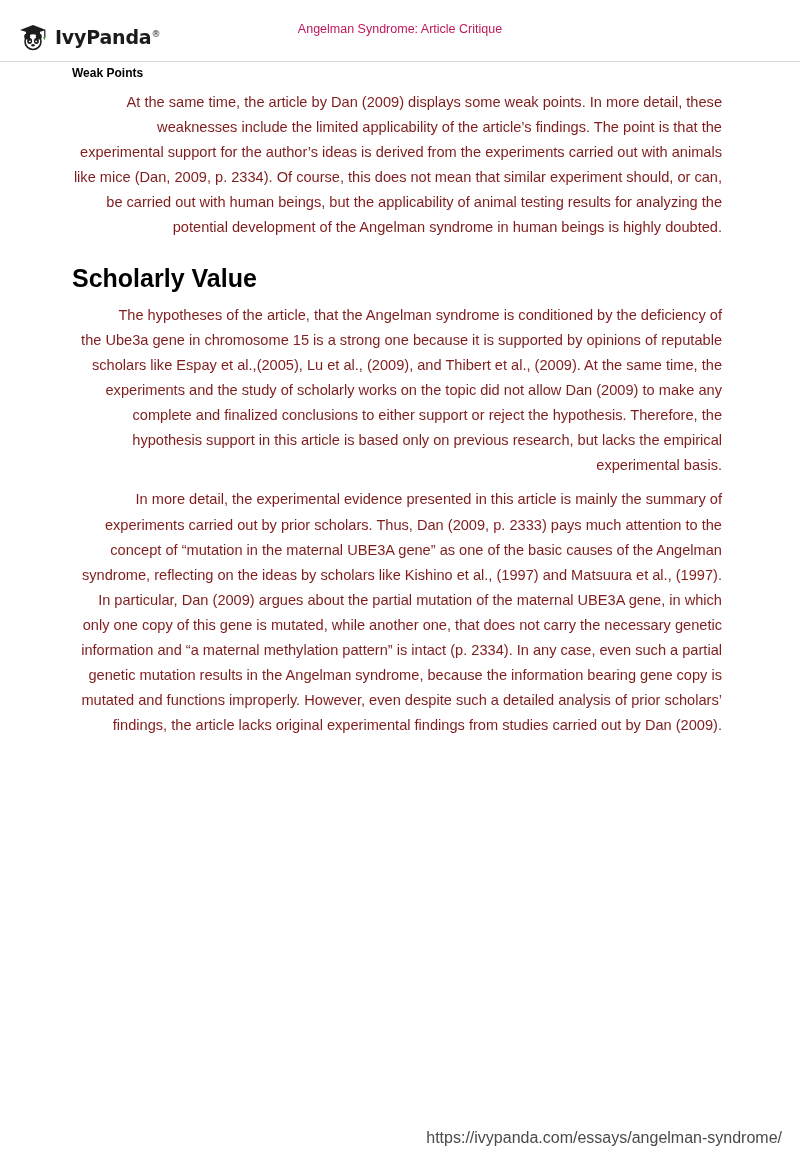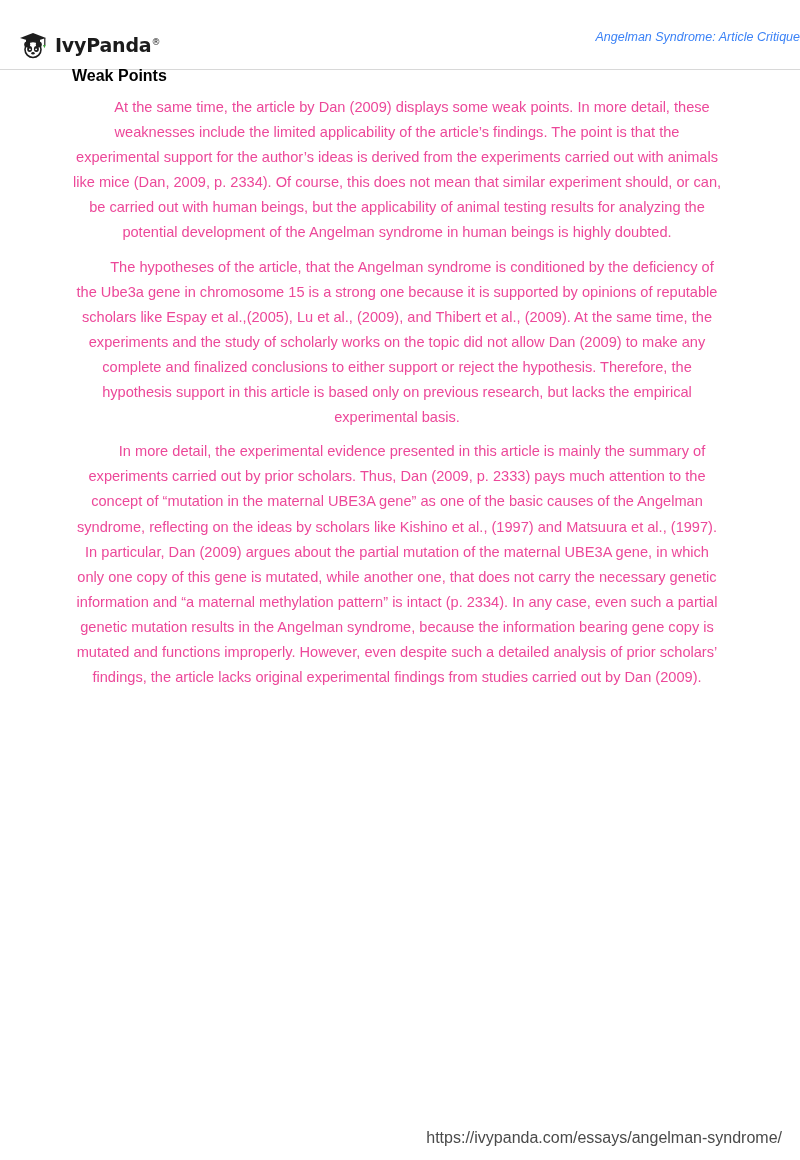--- a/index.html
+++ b/index.html
@@ -13,21 +13,21 @@
     height: 1160px;
     position: relative;
     font-family: "Liberation Sans", sans-serif;
     color: #000000;
     overflow: hidden;
   }
 
   
   .page-header {
     position: absolute;
-    top: 16px;
+    top: 8px;
     left: 0;
     width: 800px;
     height: 54px;
     border-bottom: 1px solid #d8d8d8;
   }
   .brand {
     position: absolute;
     left: 18px;
     top: 14px;
     display: flex;
@@ -49,58 +49,57 @@
   .brand-name sup {
     font-size: 9px;
     vertical-align: super;
     font-weight: normal;
   }
   .doc-title {
     position: absolute;
     left: 0;
     right: 0;
     top: 14px;
-    text-align: right;
+    text-align: center;
     font-size: 12.5px;
-    color: #3b82f6;
-    font-style: italic;
+    color: #be185d;
   }
 
   
   .content {
     position: absolute;
     top: 62px;
     left: 72px;
     width: 650px;
   }
 
   h1.section-title {
     font-size: 25px;
     font-weight: bold;
     margin: 22px 0 2px 0;
     line-height: 1.25;
     color: #000;
   }
   h2.sub-title {
-    font-size: 16px;
+    font-size: 12px;
     font-weight: bold;
     margin: 20px 0 2px 0;
     line-height: 1.25;
     color: #000;
   }
   h2.sub-title.first {
     margin-top: 4px;
   }
   p.para {
     font-size: 14.6px;
     line-height: 1.72;
     margin: 9px 0 0 0;
-    text-align: center;
+    text-align: right;
     text-indent: 30px;
-    color: #ec4899;
+    color: #7f1d1d;
   }
 
   
   .page-footer {
     position: absolute;
     left: 0;
     bottom: 0;
     width: 800px;
     height: 46px;
   }
@@ -136,20 +135,21 @@
     <span class="brand-name"><span>IvyPanda</span><sup>®</sup></span>
   </div>
   <div class="doc-title">Angelman Syndrome: Article Critique</div>
 </div>
 
 <div class="content">
 
   <h2 class="sub-title first">Weak Points</h2>
   <p class="para">At the same time, the article by Dan (2009) displays some weak points. In more detail, these weaknesses include the limited applicability of the article’s findings. The point is that the experimental support for the author’s ideas is derived from the experiments carried out with animals like mice (Dan, 2009, p. 2334). Of course, this does not mean that similar experiment should, or can, be carried out with human beings, but the applicability of animal testing results for analyzing the potential development of the Angelman syndrome in human beings is highly doubted.</p>
 
+  <h1 class="section-title">Scholarly Value</h1>
 
   <p class="para">The hypotheses of the article, that the Angelman syndrome is conditioned by the deficiency of the Ube3a gene in chromosome 15 is a strong one because it is supported by opinions of reputable scholars like Espay et al.,(2005), Lu et al., (2009), and Thibert et al., (2009). At the same time, the experiments and the study of scholarly works on the topic did not allow Dan (2009) to make any complete and finalized conclusions to either support or reject the hypothesis. Therefore, the hypothesis support in this article is based only on previous research, but lacks the empirical experimental basis.</p>
 
   <p class="para">In more detail, the experimental evidence presented in this article is mainly the summary of experiments carried out by prior scholars. Thus, Dan (2009, p. 2333) pays much attention to the concept of “mutation in the maternal UBE3A gene” as one of the basic causes of the Angelman syndrome, reflecting on the ideas by scholars like Kishino et al., (1997) and Matsuura et al., (1997). In particular, Dan (2009) argues about the partial mutation of the maternal UBE3A gene, in which only one copy of this gene is mutated, while another one, that does not carry the necessary genetic information and “a maternal methylation pattern” is intact (p. 2334). In any case, even such a partial genetic mutation results in the Angelman syndrome, because the information bearing gene copy is mutated and functions improperly. However, even despite such a detailed analysis of prior scholars’ findings, the article lacks original experimental findings from studies carried out by Dan (2009).</p>
 
 
 </div>
 
 <div class="page-footer">
   <div class="footer-url">https://ivypanda.com/essays/angelman-syndrome/</div>

